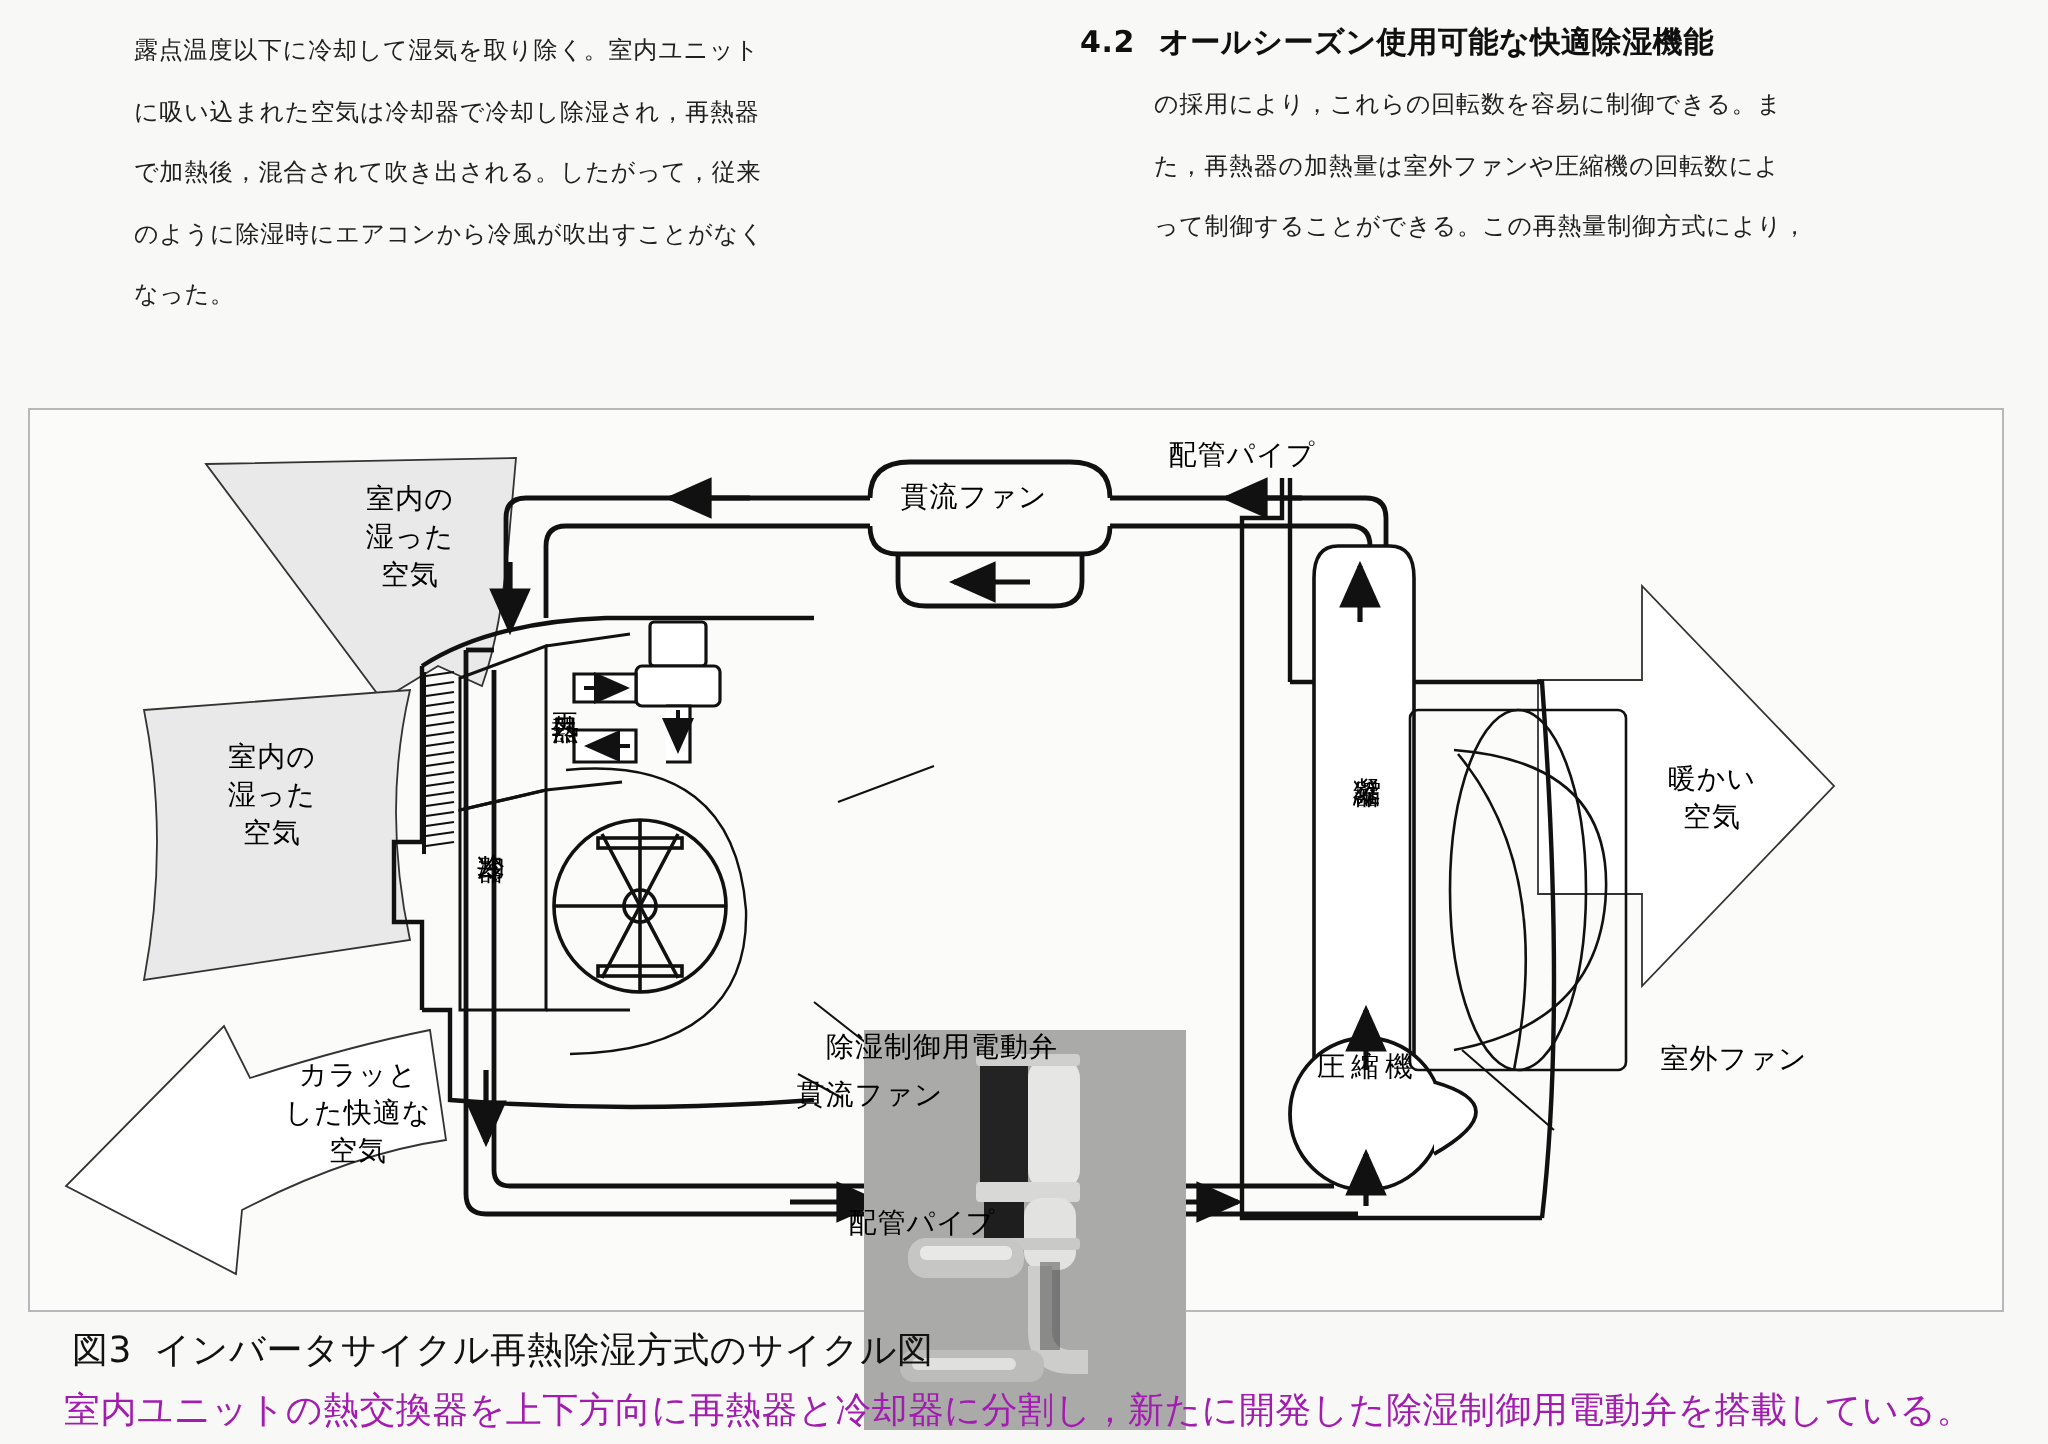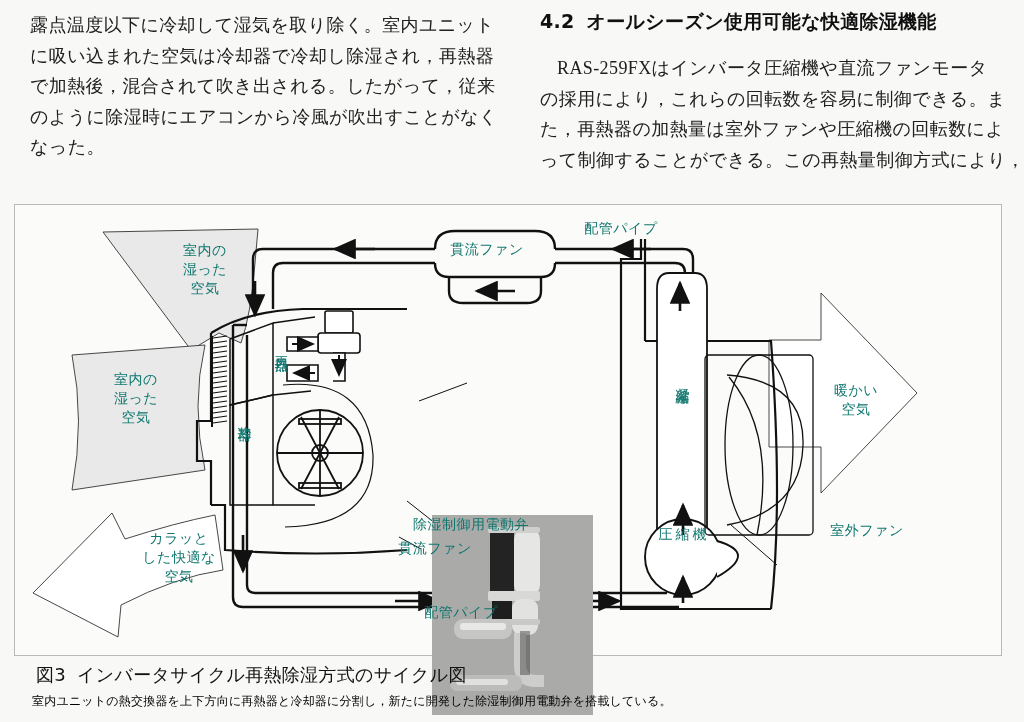--- a/index.html
+++ b/index.html
@@ -14,36 +14,37 @@
   }
   
   .textcols{
     position:absolute;left:0;top:0;width:1024px;height:182px;
     display:flex;
   }
   .col{box-sizing:border-box;}
   .col-left{width:512px;padding:10px 34px 0 30px;}
   .col-right{width:512px;padding:8px 30px 0 28px;}
   .bodyline{
-    font-size:18px;
+    font-size:12px;
     line-height:30.5px;
     letter-spacing:0.4px;
     white-space:nowrap;
     color:#20201f;
+    margin-left:37px;
   }
   .bodyline.indent{text-indent:17px;}
   .sec-head{
     font-family:"DejaVu Sans","Liberation Sans",sans-serif;
     font-weight:bold;
-    font-size:19px;
+    font-size:15px;
     line-height:26px;
     letter-spacing:0.3px;
     white-space:nowrap;
     color:#101010;
-    margin-bottom:19px;
+    margin-bottom:3px;
   }
   .sec-num{margin-right:12px;}
 
   
   .figframe{
     position:absolute;left:14px;top:204px;width:988px;height:452px;
     border:1px solid #b9b9bb;
     background:#fbfbfa;
     box-sizing:border-box;
   }
@@ -56,21 +57,21 @@
     overflow:hidden;
   }
   .photo svg{display:block;}
 
   
   .dlabel{
     position:absolute;
     font-family:"Liberation Serif","DejaVu Serif",serif;
     font-size:14px;
     line-height:19px;
-    color:#0f766e;
+    color:#000000;
     white-space:pre;
     text-align:center;
     letter-spacing:0.5px;
   }
   .dlabel.vert{
     writing-mode:vertical-rl;
     text-orientation:upright;
     line-height:15px;
     letter-spacing:1px;
   }
@@ -82,40 +83,39 @@
   }
   .cap-title{
     font-family:"DejaVu Sans","Liberation Sans",sans-serif;
     font-size:18px;letter-spacing:0.3px;color:#121212;
     white-space:nowrap;
     margin-left:18px;
   }
   .cap-title .cap-num{margin-right:11px;}
   .cap-sub{
     font-family:"Liberation Serif","DejaVu Serif",serif;
-    font-size:12px;letter-spacing:0.2px;color:#000000;
+    font-size:18px;letter-spacing:0.2px;color:#a21caf;
     margin-top:6px;margin-left:14px;white-space:nowrap;
   }
 </style>
 </head>
 <body>
 
 <div class="textcols">
 
   <div class="col col-left">
     <div class="bodyline">露点温度以下に冷却して湿気を取り除く。室内ユニット</div>
     <div class="bodyline">に吸い込まれた空気は冷却器で冷却し除湿され，再熱器</div>
     <div class="bodyline">で加熱後，混合されて吹き出される。したがって，従来</div>
     <div class="bodyline">のように除湿時にエアコンから冷風が吹出すことがなく</div>
     <div class="bodyline">なった。</div>
   </div>
 
   <div class="col col-right">
     <div class="sec-head"><span class="sec-num">4.2</span><span>オールシーズン使用可能な快適除湿機能</span></div>
-    <div class="bodyline indent">RAS-259FXはインバータ圧縮機や直流ファンモータ</div>
     <div class="bodyline">の採用により，これらの回転数を容易に制御できる。ま</div>
     <div class="bodyline">た，再熱器の加熱量は室外ファンや圧縮機の回転数によ</div>
     <div class="bodyline">って制御することができる。この再熱量制御方式により，</div>
   </div>
 </div>
 
 <div class="figframe">
 
   <svg class="figsvg" width="986" height="450" viewBox="0 0 986 450">
     <defs>

